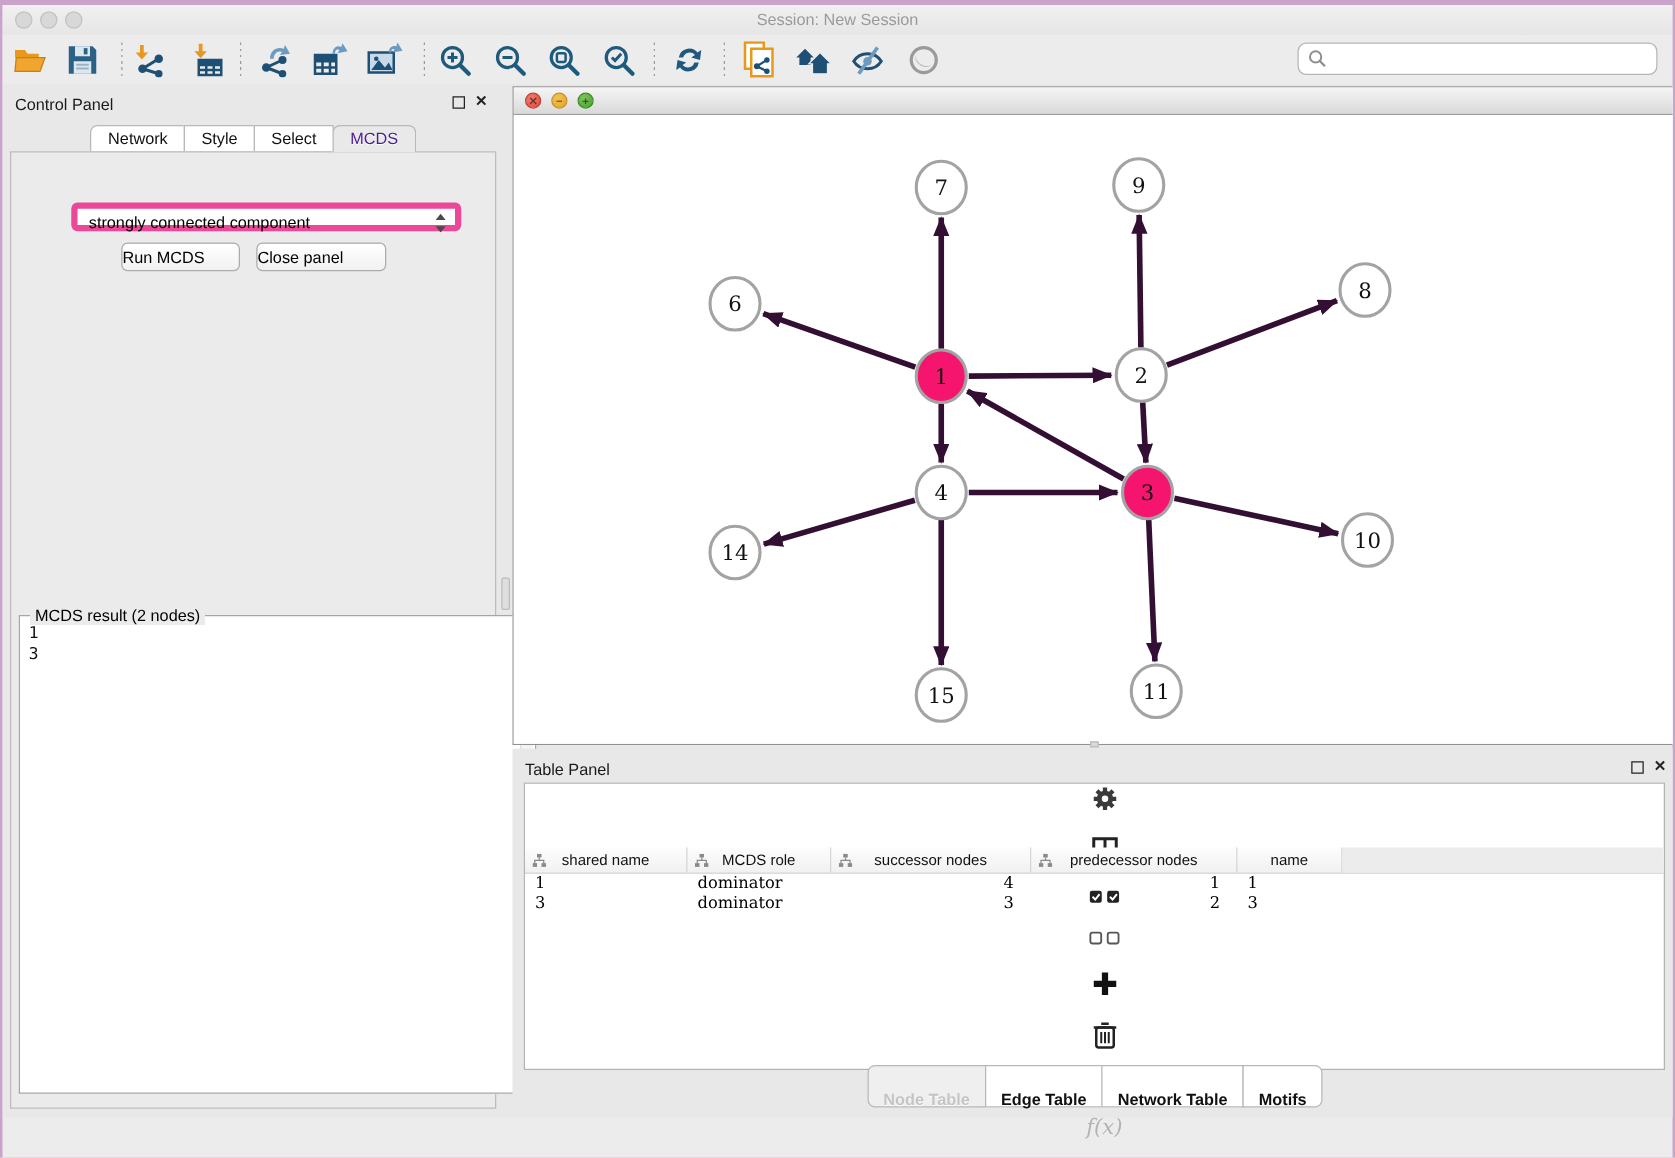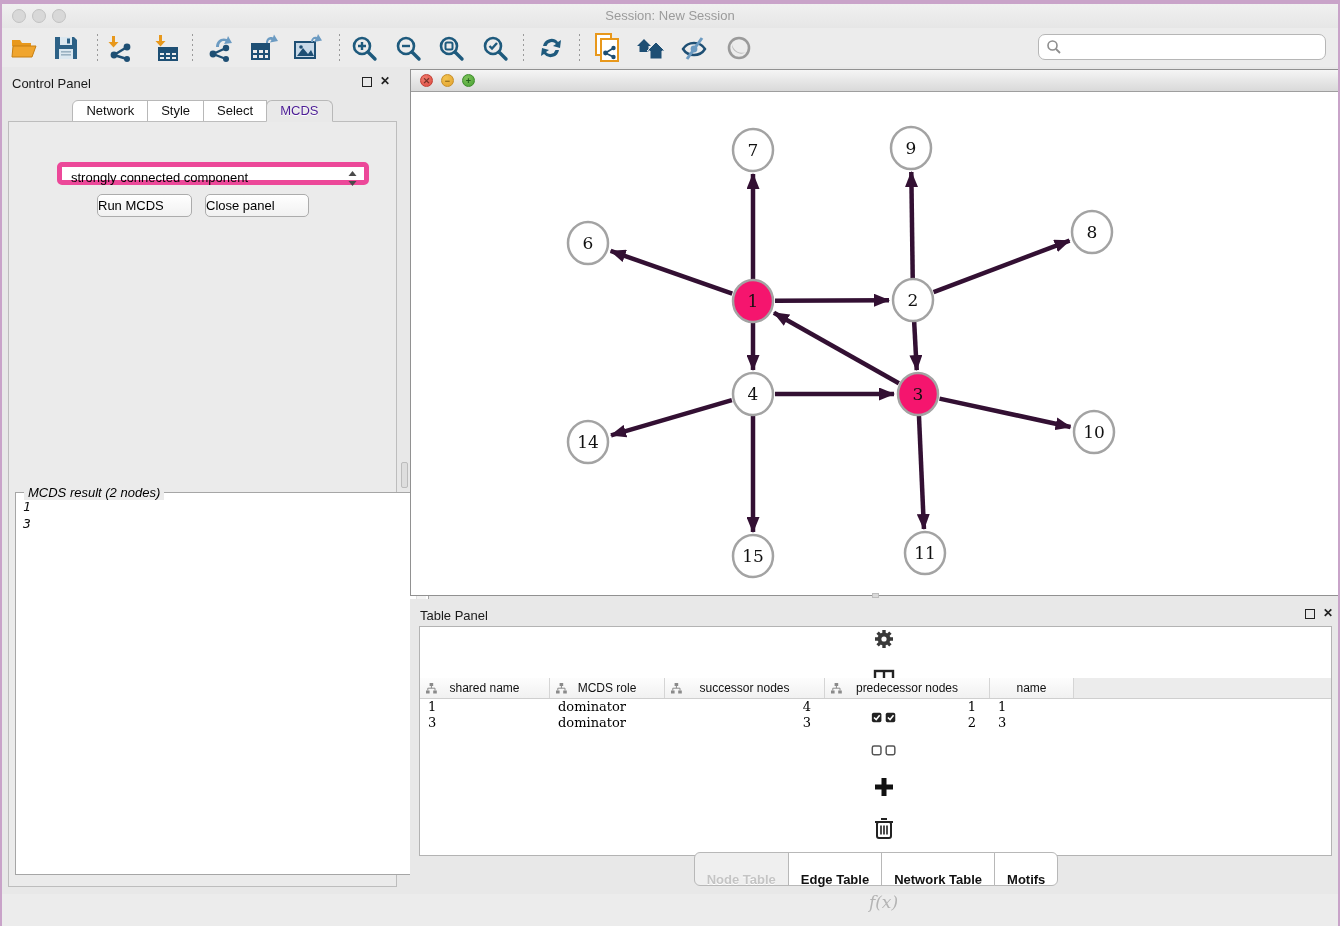--- a/index.html
+++ b/index.html
@@ -47,21 +47,21 @@
                 background:#ebebeb; border:1px solid #bdbdbd; }
   .opt-label { position:absolute; left:0; width:100%; top:20px; text-align:center; font-size:13px; color:#000; }
   .dropdown { position:absolute; left:38px; top:40px; width:312px; height:23px; background:#fff;
               border:5px solid #ec4899; border-radius:5px; font-size:13px; line-height:21px;
               padding-left:9px; color:#000;margin-left:10px; }
   .dd-arrows { position:absolute; right:7px; top:4px; }
   .btn { position:absolute; height:23px; background:linear-gradient(#ffffff,#f1f1f1);
          border:1px solid #acacac; border-radius:5px; font-size:13px; text-align:left; color:#000;
          font-family:"Liberation Sans",sans-serif; }
   .result-box { position:absolute; left:6px; top:370px; width:414px; height:383px;
-                border:1px solid #a6a6a6; background:#fff;font-style:italic; }
+                border:1px solid #a6a6a6; background:#fff; }
   .result-legend { position:absolute; left:8px; top:-8px; background:#ebebeb; padding:0 4px;
                    font-size:13px; color:#000; }
   .result-lines { position:absolute; left:3px; top:5px; right:14px; bottom:3px; overflow:hidden;
                   font-family:"DejaVu Sans Mono", monospace; font-size:13px; line-height:17px; color:#111;
                   padding-left:4px; }
   .result-scroll { position:absolute; right:2px; top:2px; width:10px; bottom:2px;
                    background:#f3f3f3; border-left:1px solid #e0e0e0; }
 
   
   .v-divider-handle { position:absolute; left:399px; top:395px; width:7px; height:26px;

